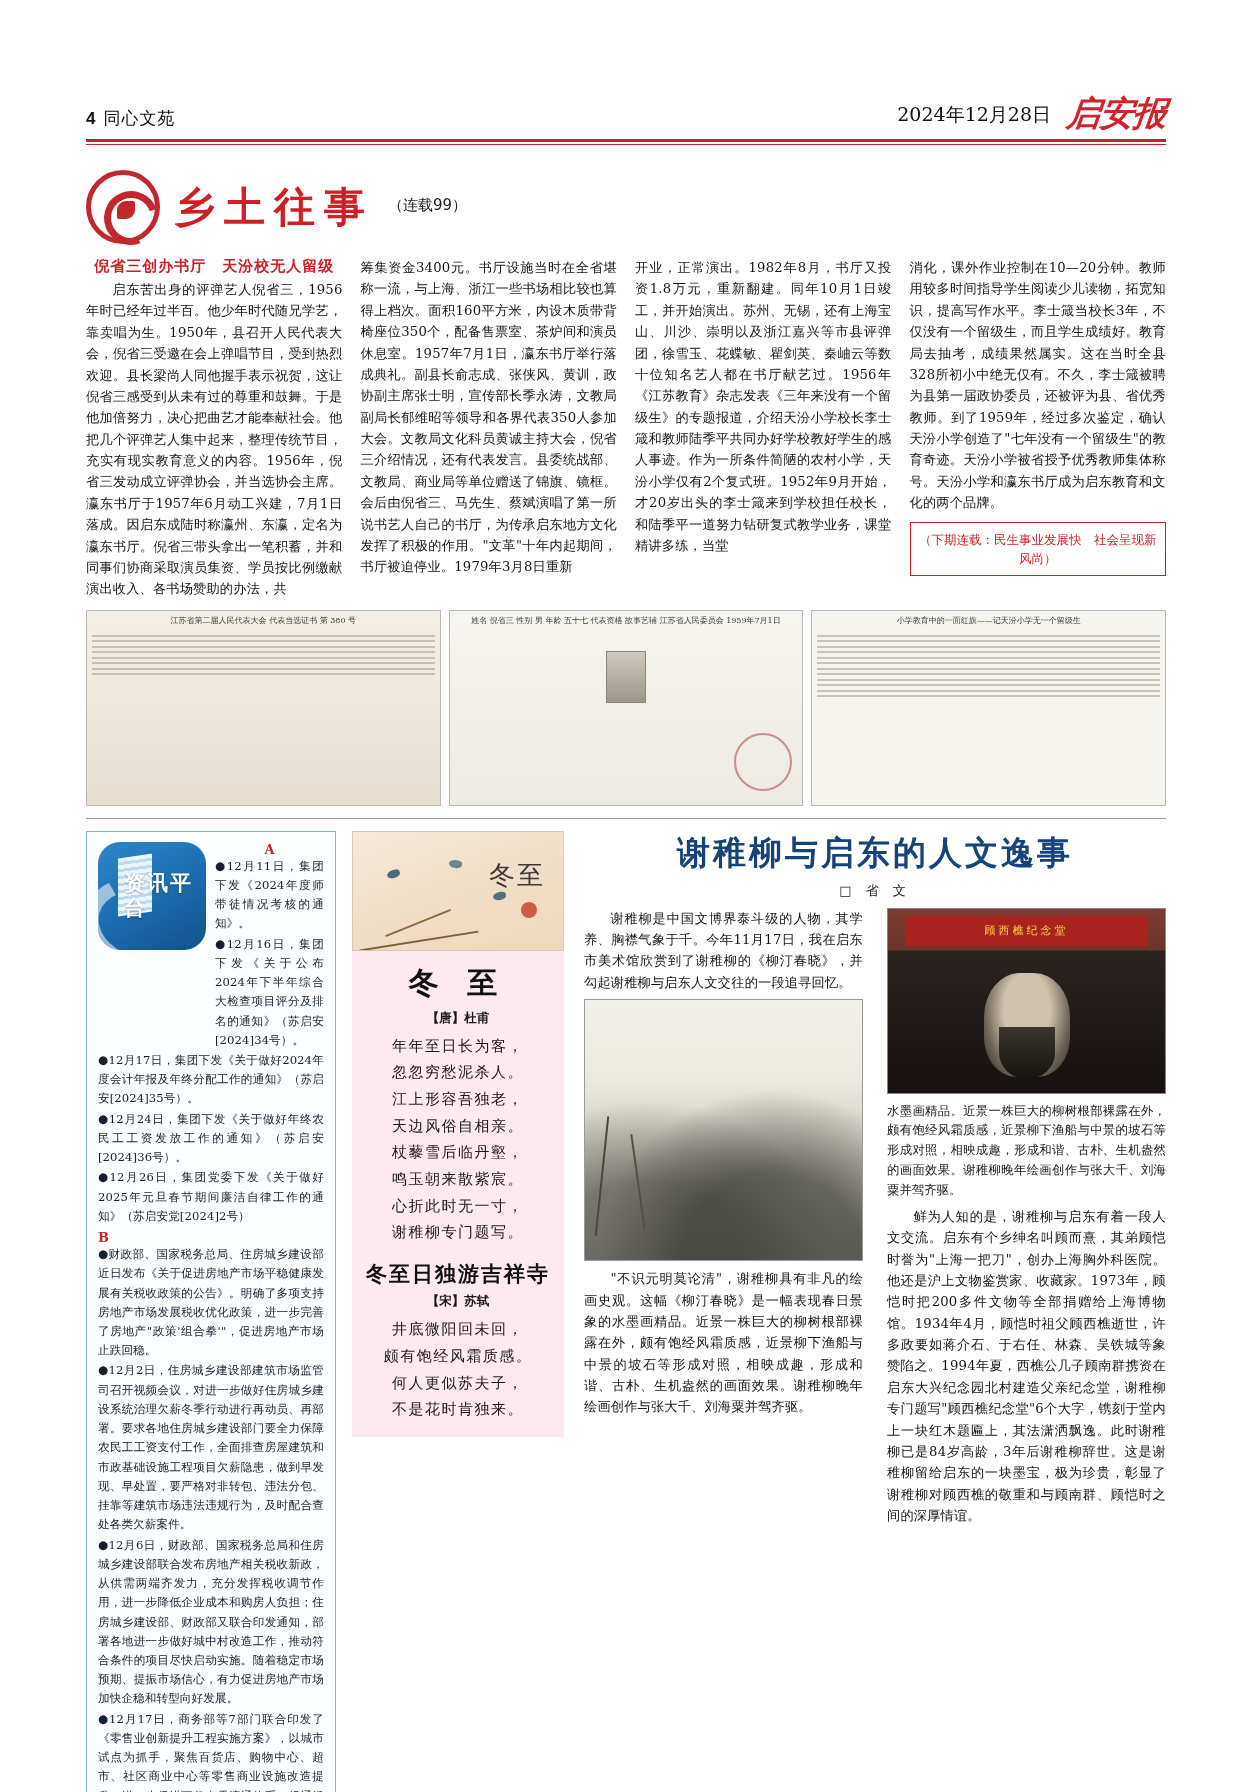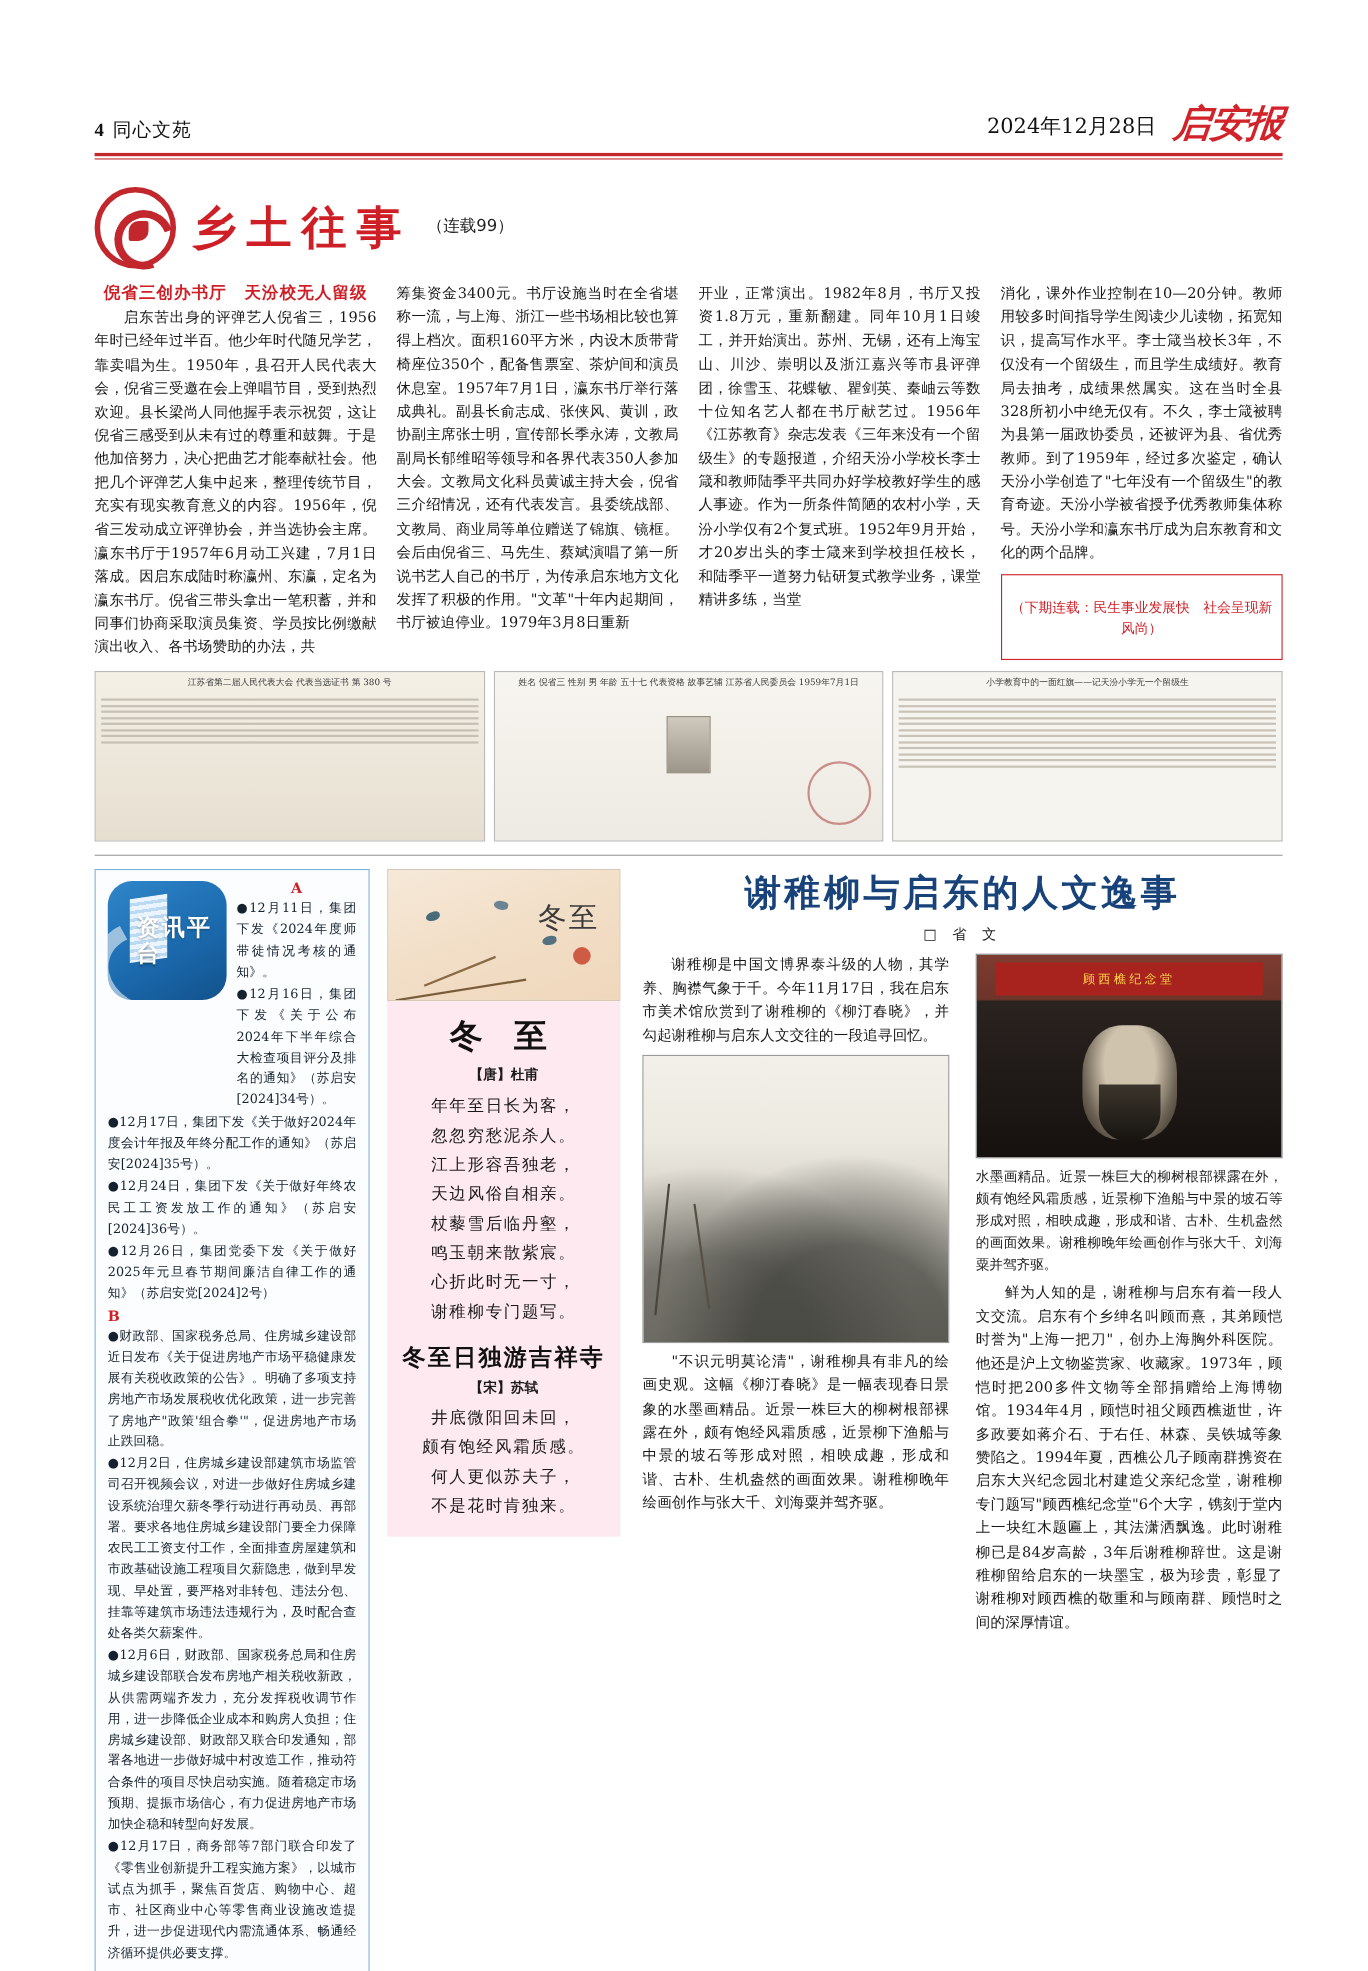--- a/index.html
+++ b/index.html
@@ -10,21 +10,21 @@
     color: #1a1a1a;
     overflow: hidden;
   }
   .page { width: 1244px; height: 1792px; padding: 0; position: relative; }
 
   
   .masthead {
     display: flex; align-items: flex-end; justify-content: space-between;
     padding: 96px 78px 6px 86px;
   }
-  .folio { font-size: 17px; letter-spacing: 1px; color: #111; font-family: Liberation Serif, serif; }
+  .folio { font-size: 17px; letter-spacing: 1px; color: #111; font-family: Liberation Sans, sans-serif; }
   .folio .num { font-weight: 700; margin-right: 7px; }
   .mast-right { display: flex; align-items: flex-end; gap: 16px; }
   .issue-date { font-size: 19px; font-family: "DejaVu Serif", serif; font-weight: 400; color: #111; padding-bottom: 2px;}
   .paper-name {
     font-size: 34px; font-weight: 700; color: #d2232a;
     font-family: "DejaVu Serif", serif; font-style: italic;
     letter-spacing: -1px; transform: skewX(-6deg); line-height: 1;
   }
   .rule-red { height: 3px; background: #c1272d; margin: 3px 78px 0 86px; }
   .rule-red2 { height: 1px; background: #c1272d; margin: 2px 78px 0 86px; }
@@ -61,25 +61,25 @@
     font-family: "DejaVu Sans", sans-serif;
   }
   .ptext {
     font-size: 13.2px; line-height: 1.62; text-align: justify;
     font-family: "DejaVu Serif", serif; color: #161616;
     text-indent: 2em; letter-spacing: .2px;
   }
   .ptext.noind { text-indent: 0; }
   .preview-box {
     border: 1.5px solid #cf1f26; color: #cf1f26; font-size: 12.5px;
-    padding: 19px 8px; margin-top: 8px; line-height: 1.55; text-align: center;
+    padding: 7px 8px; margin-top: 8px; line-height: 1.55; text-align: center;
     font-family: "DejaVu Serif", serif;
   }
   
-  .hist-strip { display: flex; gap: 8px; margin-top: 10px; height: 155px; }
+  .hist-strip { display: flex; gap: 8px; margin-top: 10px; height: 196px; }
   .hist {
     flex: 1; border: 1px solid #b9b9b9; background: #efece6;
     position: relative; overflow: hidden; font-size: 7px; color: #5b5146;
     padding: 5px; line-height: 1.35; font-family: "DejaVu Serif", serif;
   }
   .hist .hcap { display: block; text-align: center; font-size: 8px; color: #3b3b3b; }
   .hist-cert { background: linear-gradient(180deg,#f4f0e6,#e6dfd0); }
   .hist-doc  { background: linear-gradient(180deg,#f7f5ef,#eceae2); }
   .hist-news { background: #f6f4ee; }
   .fakelines { position:absolute; left:5px; right:5px; top:24px; }

